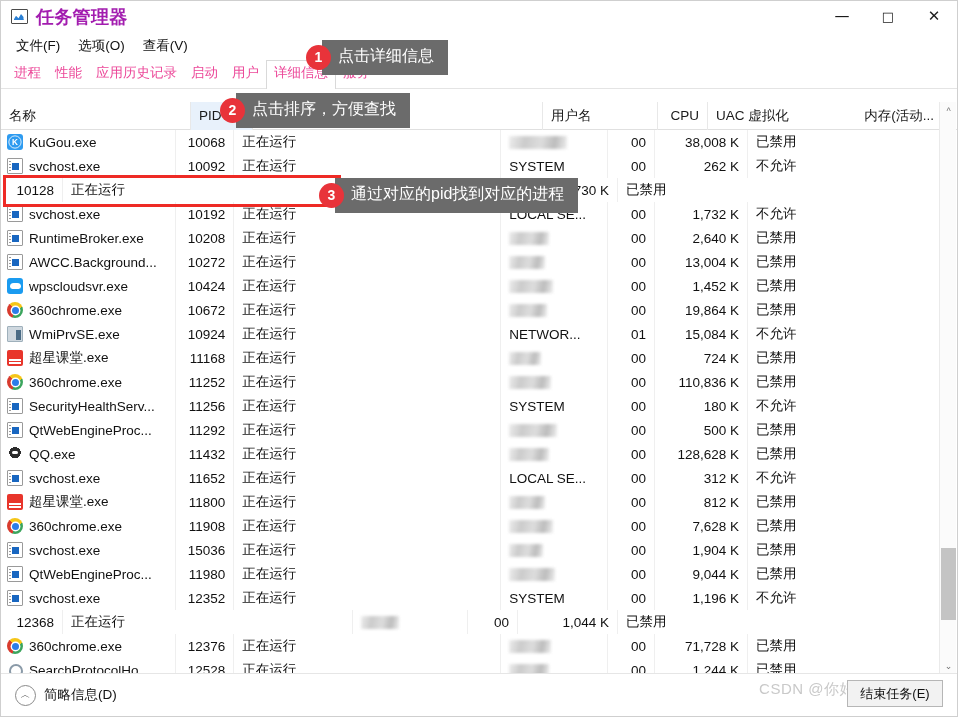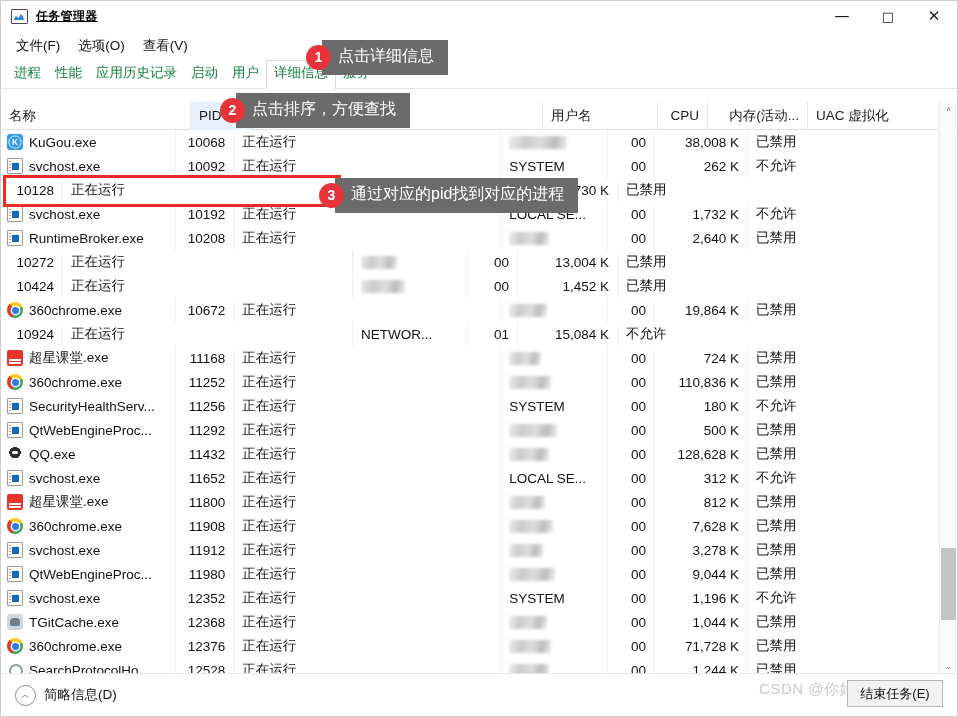--- a/index.html
+++ b/index.html
@@ -26,21 +26,21 @@
   .app-icon {
     width: 17px; height: 15px; position: relative;
     border: 1.6px solid #4a4a4a; border-radius: 1px; background: #fff;
   }
   .app-icon::after {
     content: ""; position: absolute; left: 1.5px; top: 4px; width: 10px; height: 5px;
     border-bottom: 1.6px solid #2a7fd4;
     clip-path: polygon(0 100%, 25% 30%, 50% 70%, 75% 0, 100% 50%, 100% 100%);
     background: #2a7fd4;
   }
-  .app-title { font-size: 12px; color: #000000; font-weight: 600; letter-spacing: .3px; text-decoration: underline; }
+  .app-title { font-size: 18px; color: #a21caf; font-weight: 600; letter-spacing: .3px; }
   .winbtns { position: absolute; right: 0; top: 0; display: flex; height: 31px; }
   .winbtn {
     width: 46px; height: 31px; display: flex; align-items: center; justify-content: center;
     font-size: 15px; color: #1a1a1a; font-family: "DejaVu Sans", sans-serif; line-height: 1;
   }
   .winbtn.mx { font-size: 13px; }
 
   
   .menubar {
     position: absolute; left: 0; top: 31px; width: 872px; height: 27px;
@@ -52,21 +52,21 @@
   }
 
   
   .tabstrip {
     position: absolute; left: 0; top: 58px; width: 956px; height: 30px;
     display: flex; align-items: flex-end; padding-left: 6px;
     border-bottom: 1px solid #e4e4e4;
     background: #fff;
   }
   .tab {
-    font-size: 13.5px; color: #15803d; padding: 4px 7px 6px 7px;
+    font-size: 13.5px; color: #ec4899; padding: 4px 7px 6px 7px;
     white-space: nowrap; position: relative; line-height: 1.25;
   }
   .tab.active {
     border-left: 1px solid #d9d9d9; border-right: 1px solid #d9d9d9;
     border-top: 1px solid #d9d9d9; background: #fff;
     margin-bottom: -1px; padding-bottom: 7px;
   }
 
   
   .table-wrap {
@@ -293,22 +293,22 @@
   <div class="table-wrap">
     <div class="thead">
       <div class="th c-name">名称</div>
       <div class="th c-pid sorted">
         <span>PID</span>
         <span class="sort-caret">^</span>
       </div>
       <div class="th c-status">状态</div>
       <div class="th c-user">用户名</div>
       <div class="th c-cpu num">CPU</div>
+      <div class="th c-uac">UAC 虚拟化</div>
       <div class="th c-mem num">内存(活动...</div>
-      <div class="th c-uac">UAC 虚拟化</div>
     </div>
     <div class="rows" id="rows-container">
         <div class="row">
           <div class="cell name c-name">
             <span class="picon ic-kugou"></span>
             <span class="pname">KuGou.exe</span>
           </div>
           <div class="cell num c-pid">10068</div>
           <div class="cell c-status">正在运行</div>
           <div class="cell c-user">
@@ -360,30 +360,38 @@
           <div class="cell num c-pid">10208</div>
           <div class="cell c-status">正在运行</div>
           <div class="cell c-user">
             <span class="blur" style="width: 40px;"></span>
           </div>
           <div class="cell num c-cpu">00</div>
           <div class="cell num c-mem">2,640 K</div>
           <div class="cell c-uac">已禁用</div>
         </div>
         <div class="row">
+          <div class="cell name c-name">
+            <span class="picon ic-generic"></span>
+            <span class="pname">AWCC.Background...</span>
+          </div>
           <div class="cell num c-pid">10272</div>
           <div class="cell c-status">正在运行</div>
           <div class="cell c-user">
             <span class="blur" style="width: 36px;"></span>
           </div>
           <div class="cell num c-cpu">00</div>
           <div class="cell num c-mem">13,004 K</div>
           <div class="cell c-uac">已禁用</div>
         </div>
         <div class="row">
+          <div class="cell name c-name">
+            <span class="picon ic-wps"></span>
+            <span class="pname">wpscloudsvr.exe</span>
+          </div>
           <div class="cell num c-pid">10424</div>
           <div class="cell c-status">正在运行</div>
           <div class="cell c-user">
             <span class="blur" style="width: 44px;"></span>
           </div>
           <div class="cell num c-cpu">00</div>
           <div class="cell num c-mem">1,452 K</div>
           <div class="cell c-uac">已禁用</div>
         </div>
         <div class="row">
@@ -394,20 +402,24 @@
           <div class="cell num c-pid">10672</div>
           <div class="cell c-status">正在运行</div>
           <div class="cell c-user">
             <span class="blur" style="width: 38px;"></span>
           </div>
           <div class="cell num c-cpu">00</div>
           <div class="cell num c-mem">19,864 K</div>
           <div class="cell c-uac">已禁用</div>
         </div>
         <div class="row">
+          <div class="cell name c-name">
+            <span class="picon ic-wmi"></span>
+            <span class="pname">WmiPrvSE.exe</span>
+          </div>
           <div class="cell num c-pid">10924</div>
           <div class="cell c-status">正在运行</div>
           <div class="cell c-user">NETWOR...</div>
           <div class="cell num c-cpu">01</div>
           <div class="cell num c-mem">15,084 K</div>
           <div class="cell c-uac">不允许</div>
         </div>
         <div class="row">
           <div class="cell name c-name">
             <span class="picon ic-cx"></span>
@@ -514,27 +526,27 @@
           </div>
           <div class="cell num c-cpu">00</div>
           <div class="cell num c-mem">7,628 K</div>
           <div class="cell c-uac">已禁用</div>
         </div>
         <div class="row">
           <div class="cell name c-name">
             <span class="picon ic-generic"></span>
             <span class="pname">svchost.exe</span>
           </div>
-          <div class="cell num c-pid">11912</div>
+          <div class="cell num c-pid">15036</div>
           <div class="cell c-status">正在运行</div>
           <div class="cell c-user">
             <span class="blur" style="width: 34px;"></span>
           </div>
           <div class="cell num c-cpu">00</div>
-          <div class="cell num c-mem">3,278 K</div>
+          <div class="cell num c-mem">1,904 K</div>
           <div class="cell c-uac">已禁用</div>
         </div>
         <div class="row">
           <div class="cell name c-name">
             <span class="picon ic-generic"></span>
             <span class="pname">QtWebEngineProc...</span>
           </div>
           <div class="cell num c-pid">11980</div>
           <div class="cell c-status">正在运行</div>
           <div class="cell c-user">
@@ -550,24 +562,20 @@
             <span class="pname">svchost.exe</span>
           </div>
           <div class="cell num c-pid">12352</div>
           <div class="cell c-status">正在运行</div>
           <div class="cell c-user">SYSTEM</div>
           <div class="cell num c-cpu">00</div>
           <div class="cell num c-mem">1,196 K</div>
           <div class="cell c-uac">不允许</div>
         </div>
         <div class="row">
-          <div class="cell name c-name">
-            <span class="picon ic-tgit"></span>
-            <span class="pname">TGitCache.exe</span>
-          </div>
           <div class="cell num c-pid">12368</div>
           <div class="cell c-status">正在运行</div>
           <div class="cell c-user">
             <span class="blur" style="width: 38px;"></span>
           </div>
           <div class="cell num c-cpu">00</div>
           <div class="cell num c-mem">1,044 K</div>
           <div class="cell c-uac">已禁用</div>
         </div>
         <div class="row">

